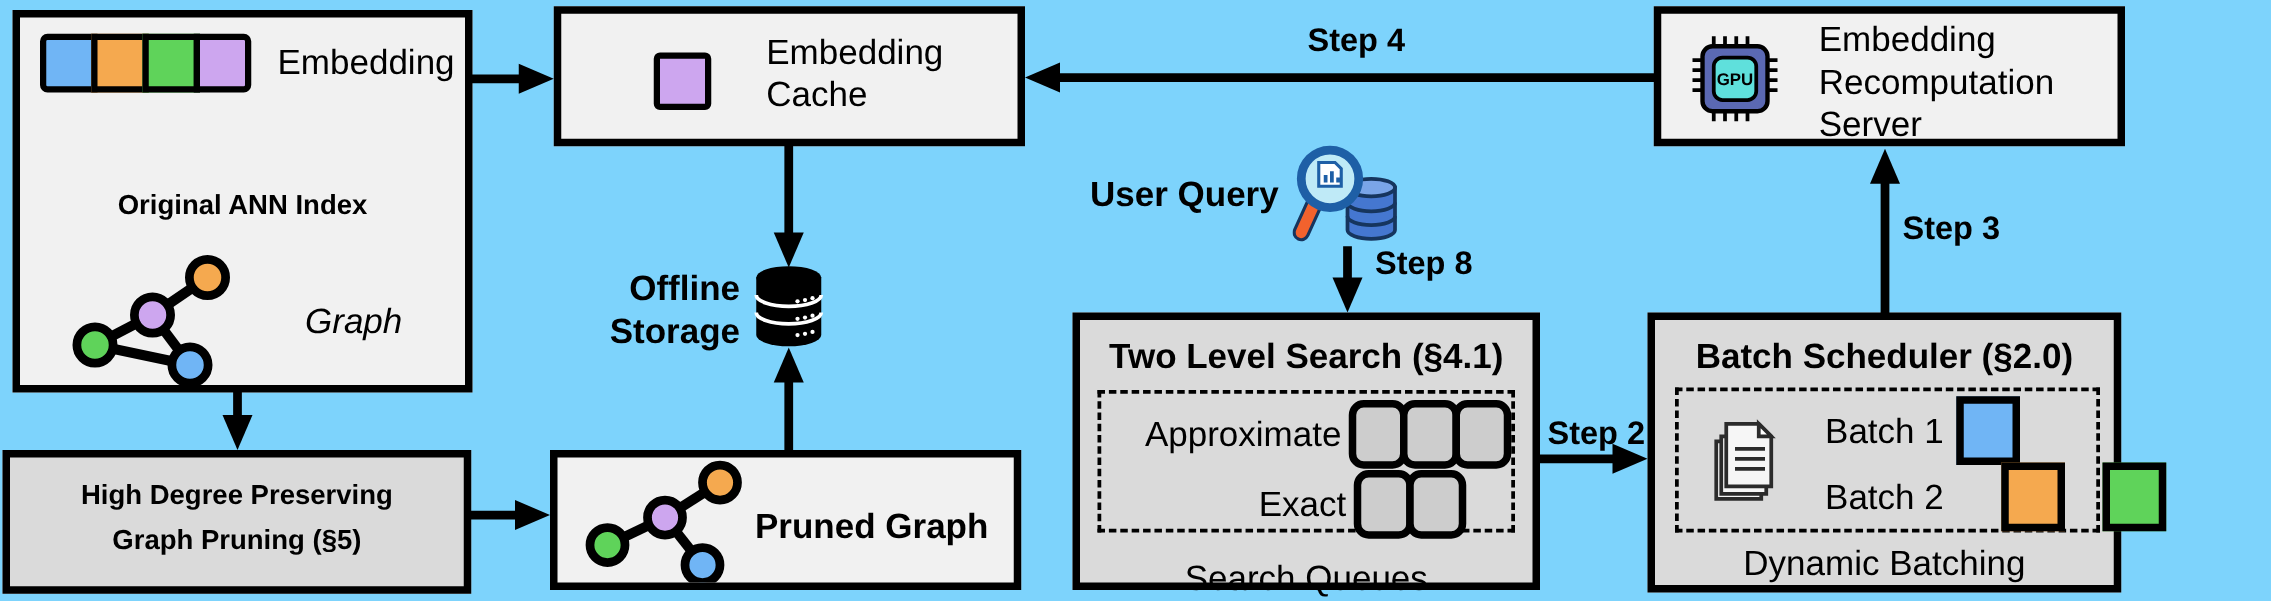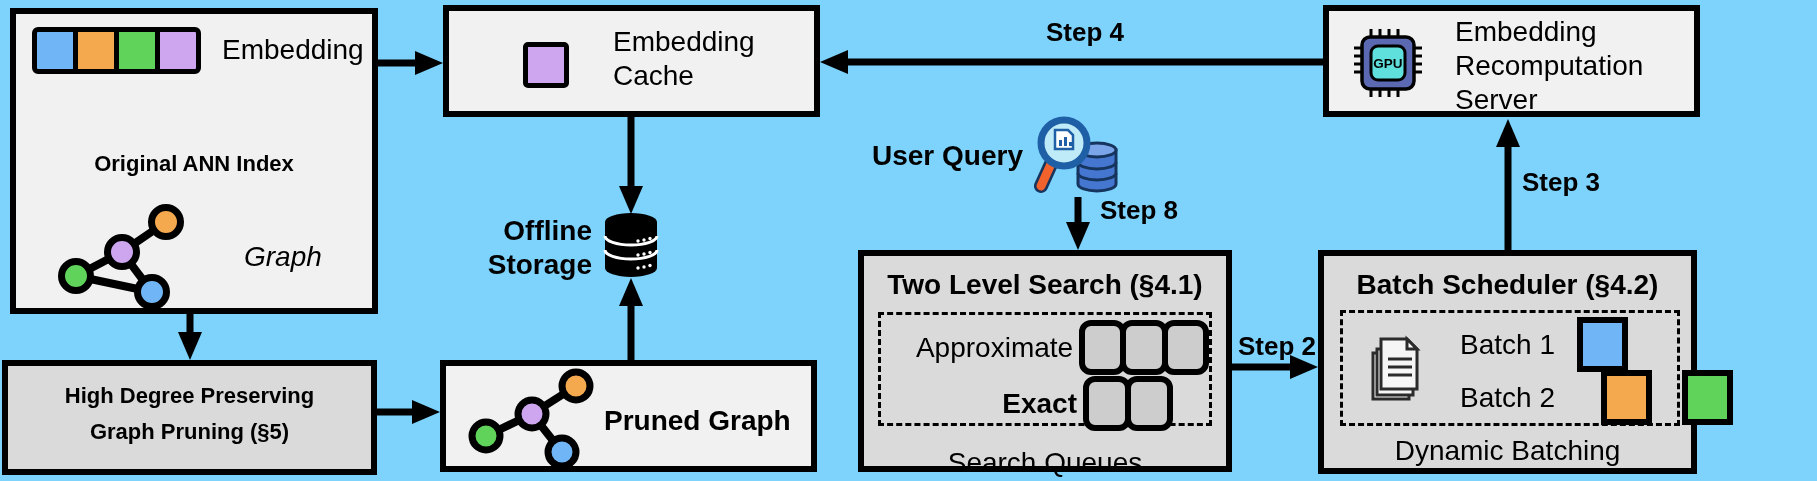--- a/index.html
+++ b/index.html
@@ -149,48 +149,48 @@
 
   <div class="box gray" style="left:858px;top:250px;width:374px;height:222px;">
     <div class="abs t28 bold center" style="left:0;top:12px;width:100%;">Two Level Search (§4.1)</div>
     <div class="dashed" style="left:14px;top:56px;width:334px;height:114px;">
       <div class="qrow" style="margin:5px 0 0 0;">
         <div class="t28 right" style="width:196px;padding-right:6px;">Approximate</div>
         <div class="qslot"></div>
         <div class="qslot"></div>
         <div class="qslot"></div>
       </div>
-      <div class="qrow" style="margin-top:1px;font-weight:bold;">
+      <div class="qrow" style="margin-top:1px;">
         <div class="t28 right" style="width:196px;padding-right:6px;">Exact</div>
         <div class="qslot"></div>
         <div class="qslot"></div>
       </div>
     </div>
     <div class="abs t28 center" style="left:0;top:190px;width:100%;">Search Queues</div>
   </div>
 
   <div class="box gray" style="left:1318px;top:250px;width:379px;height:224px;">
-    <div class="abs t28 bold center" style="left:0;top:12px;width:100%;">Batch Scheduler (§4.2)</div>
+    <div class="abs t28 bold center" style="left:0;top:12px;width:100%;">Batch Scheduler (§2.0)</div>
     <div class="dashed" style="left:16px;top:54px;width:340px;height:116px;">
       <svg class="abs" style="left:24px;top:22px;" width="58" height="66" viewBox="0 0 58 66">
         <g fill="#f6f6f6" stroke="#2b2b2b" stroke-width="3">
           <path d="M6 14 h28 l8 8 v38 h-36 z" transform="translate(0,4)"></path>
           <path d="M6 14 h28 l8 8 v38 h-36 z" transform="translate(4,0)"></path>
           <path d="M14 4 h26 l10 10 v40 h-36 z"></path>
           <path d="M40 4 v10 h10 z" fill="#fff"></path>
         </g>
         <g stroke="#2b2b2b" stroke-width="3">
           <line x1="21" y1="24" x2="45" y2="24"></line>
           <line x1="21" y1="32" x2="45" y2="32"></line>
           <line x1="21" y1="40" x2="45" y2="40"></line>
         </g>
       </svg>
       <div class="abs" style="left:98px;top:4px;">
         <div class="qrow">
-          <div class="t28 right" style="width:114px;padding-right:22px;">Batch 1</div>
+          <div class="t28 right" style="width:114px;padding-right:10px;">Batch 1</div>
           <div class="bswatch c-blue"></div>
         </div>
         <div class="qrow" style="margin-top:-2px;gap:36px;">
           <div class="t28 right" style="width:114px;padding-right:10px;">Batch 2</div>
           <div class="bswatch c-orange"></div>
           <div class="bswatch c-green"></div>
         </div>
       </div>
     </div>
     <div class="abs t28 center" style="left:0;top:178px;width:100%;">Dynamic Batching</div>

